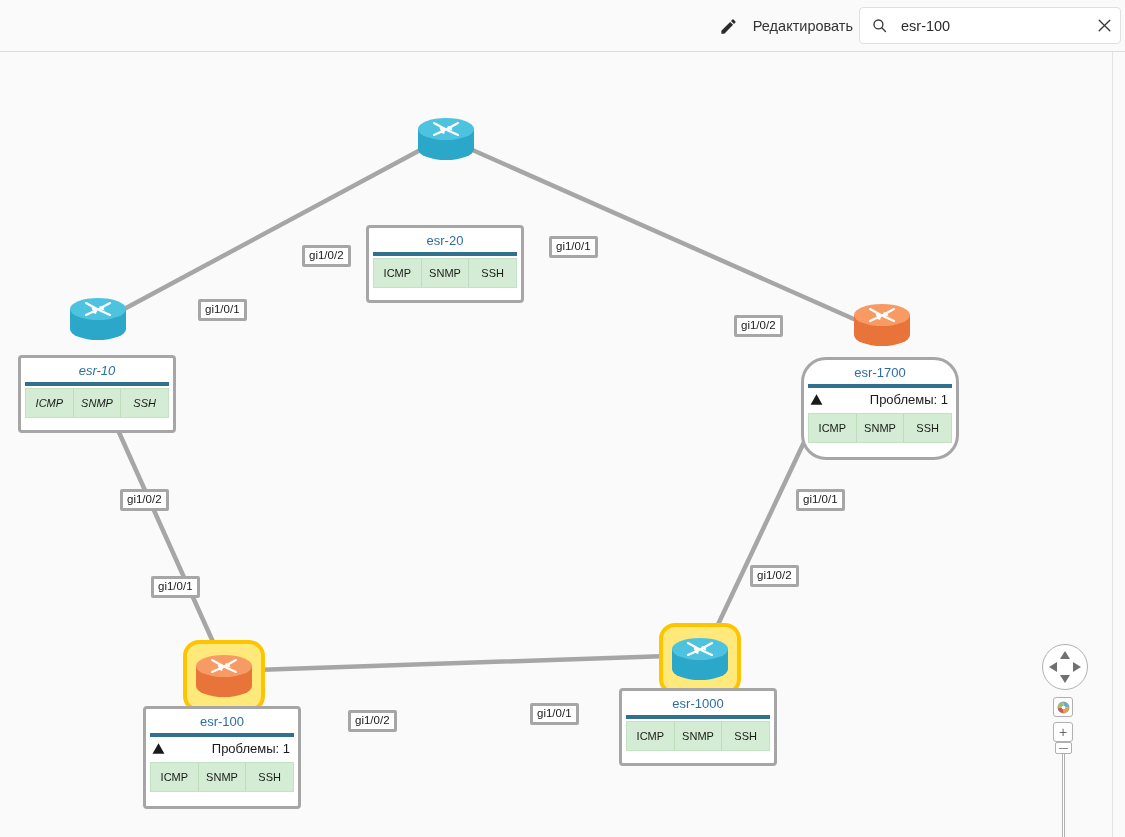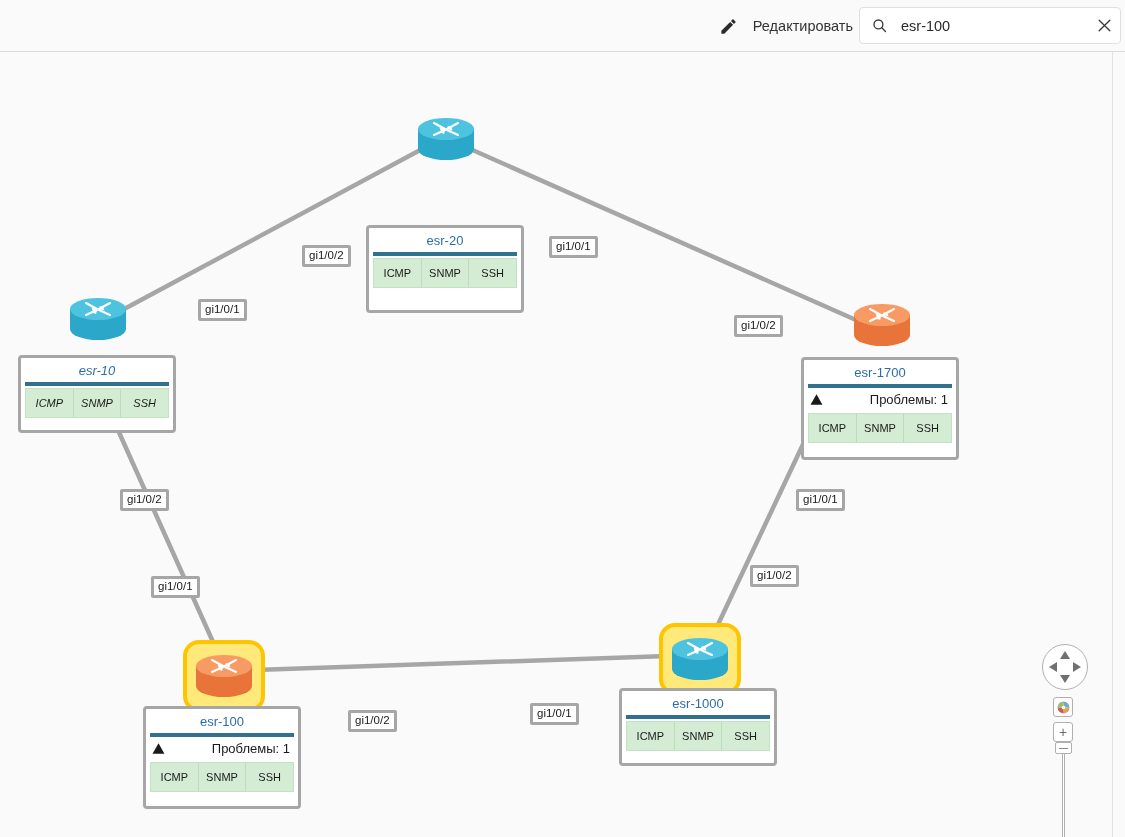--- a/index.html
+++ b/index.html
@@ -249,21 +249,21 @@
             <path d="M41 20 L30 15"></path>
         </g>
         <g fill="#ffffff">
           <path d="M28 14 l-5.5 -1.6 l1.6 4.4 z"></path>
           <path d="M30 14 l5.5 1.6 l-1.6 -4.4 z"></path>
           <path d="M28 15 l-5.5 2.2 l4.6 1.9 z"></path>
           <path d="M30 15 l5.5 -2.2 l-4.6 -1.9 z"></path>
         </g>
       </svg>
     </div>
-    <div class="node-card" style="left:366px; top:173px; width:158px; height:88px;">
+    <div class="node-card" style="left:366px; top:173px; width:158px; height:78px;">
       <div class="card-title">esr-20</div>
       <div class="card-bar"></div>
       <div class="card-services">
         <div class="svc">ICMP</div>
         <div class="svc">SNMP</div>
         <div class="svc">SSH</div>
       </div>
     </div>
   </div>
 
@@ -311,21 +311,21 @@
             <path d="M41 20 L30 15"></path>
         </g>
         <g fill="#ffffff">
           <path d="M28 14 l-5.5 -1.6 l1.6 4.4 z"></path>
           <path d="M30 14 l5.5 1.6 l-1.6 -4.4 z"></path>
           <path d="M28 15 l-5.5 2.2 l4.6 1.9 z"></path>
           <path d="M30 15 l5.5 -2.2 l-4.6 -1.9 z"></path>
         </g>
       </svg>
     </div>
-    <div class="node-card" style="left:801px; top:305px; width:158px; height:103px; z-index:2;">
+    <div class="node-card" style="left:801px; top:305px; width:158px; height:103px; z-index:2;border-radius:25px;">
       <div class="card-title">esr-1700</div>
       <div class="card-bar"></div>
       <div class="card-problems">
         <span class="warn-icon">
           <svg viewBox="0 0 24 24" width="13" height="13">
             <path fill="#1a1a1a" d="M12 2.5 L23 21.5 L1 21.5 Z"></path>
           </svg>
         </span>
         <span class="problems-text">Проблемы: 1</span>
       </div>

